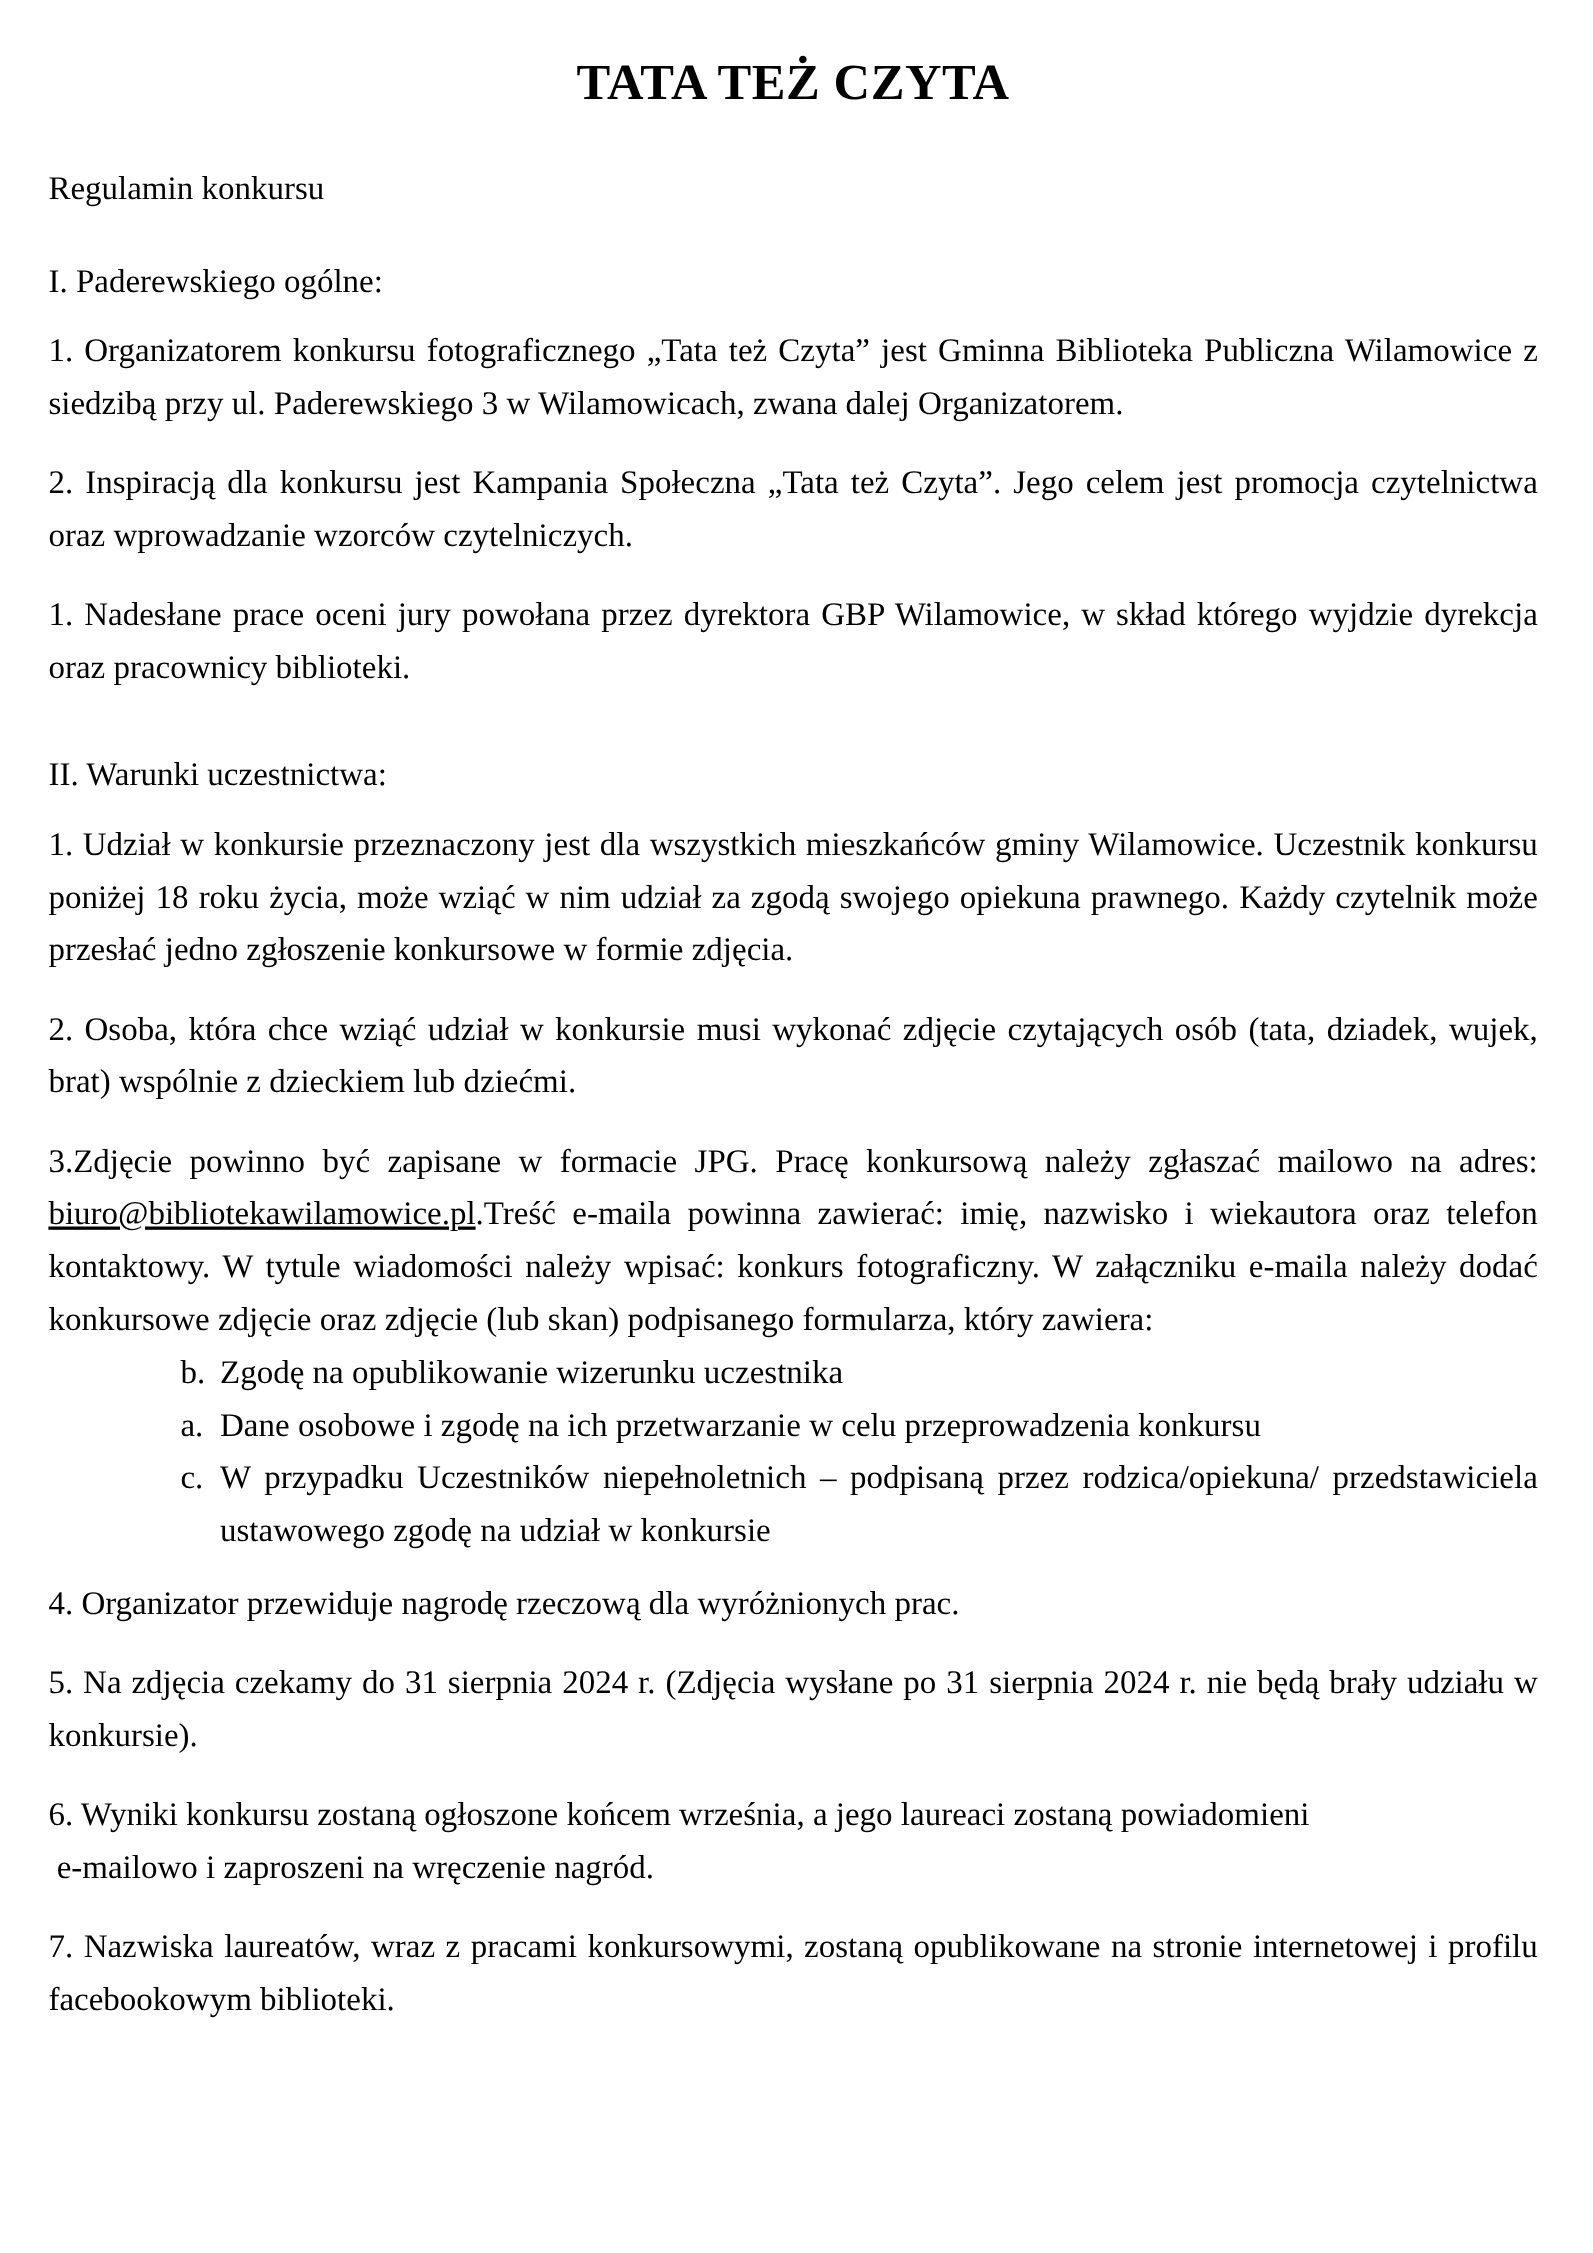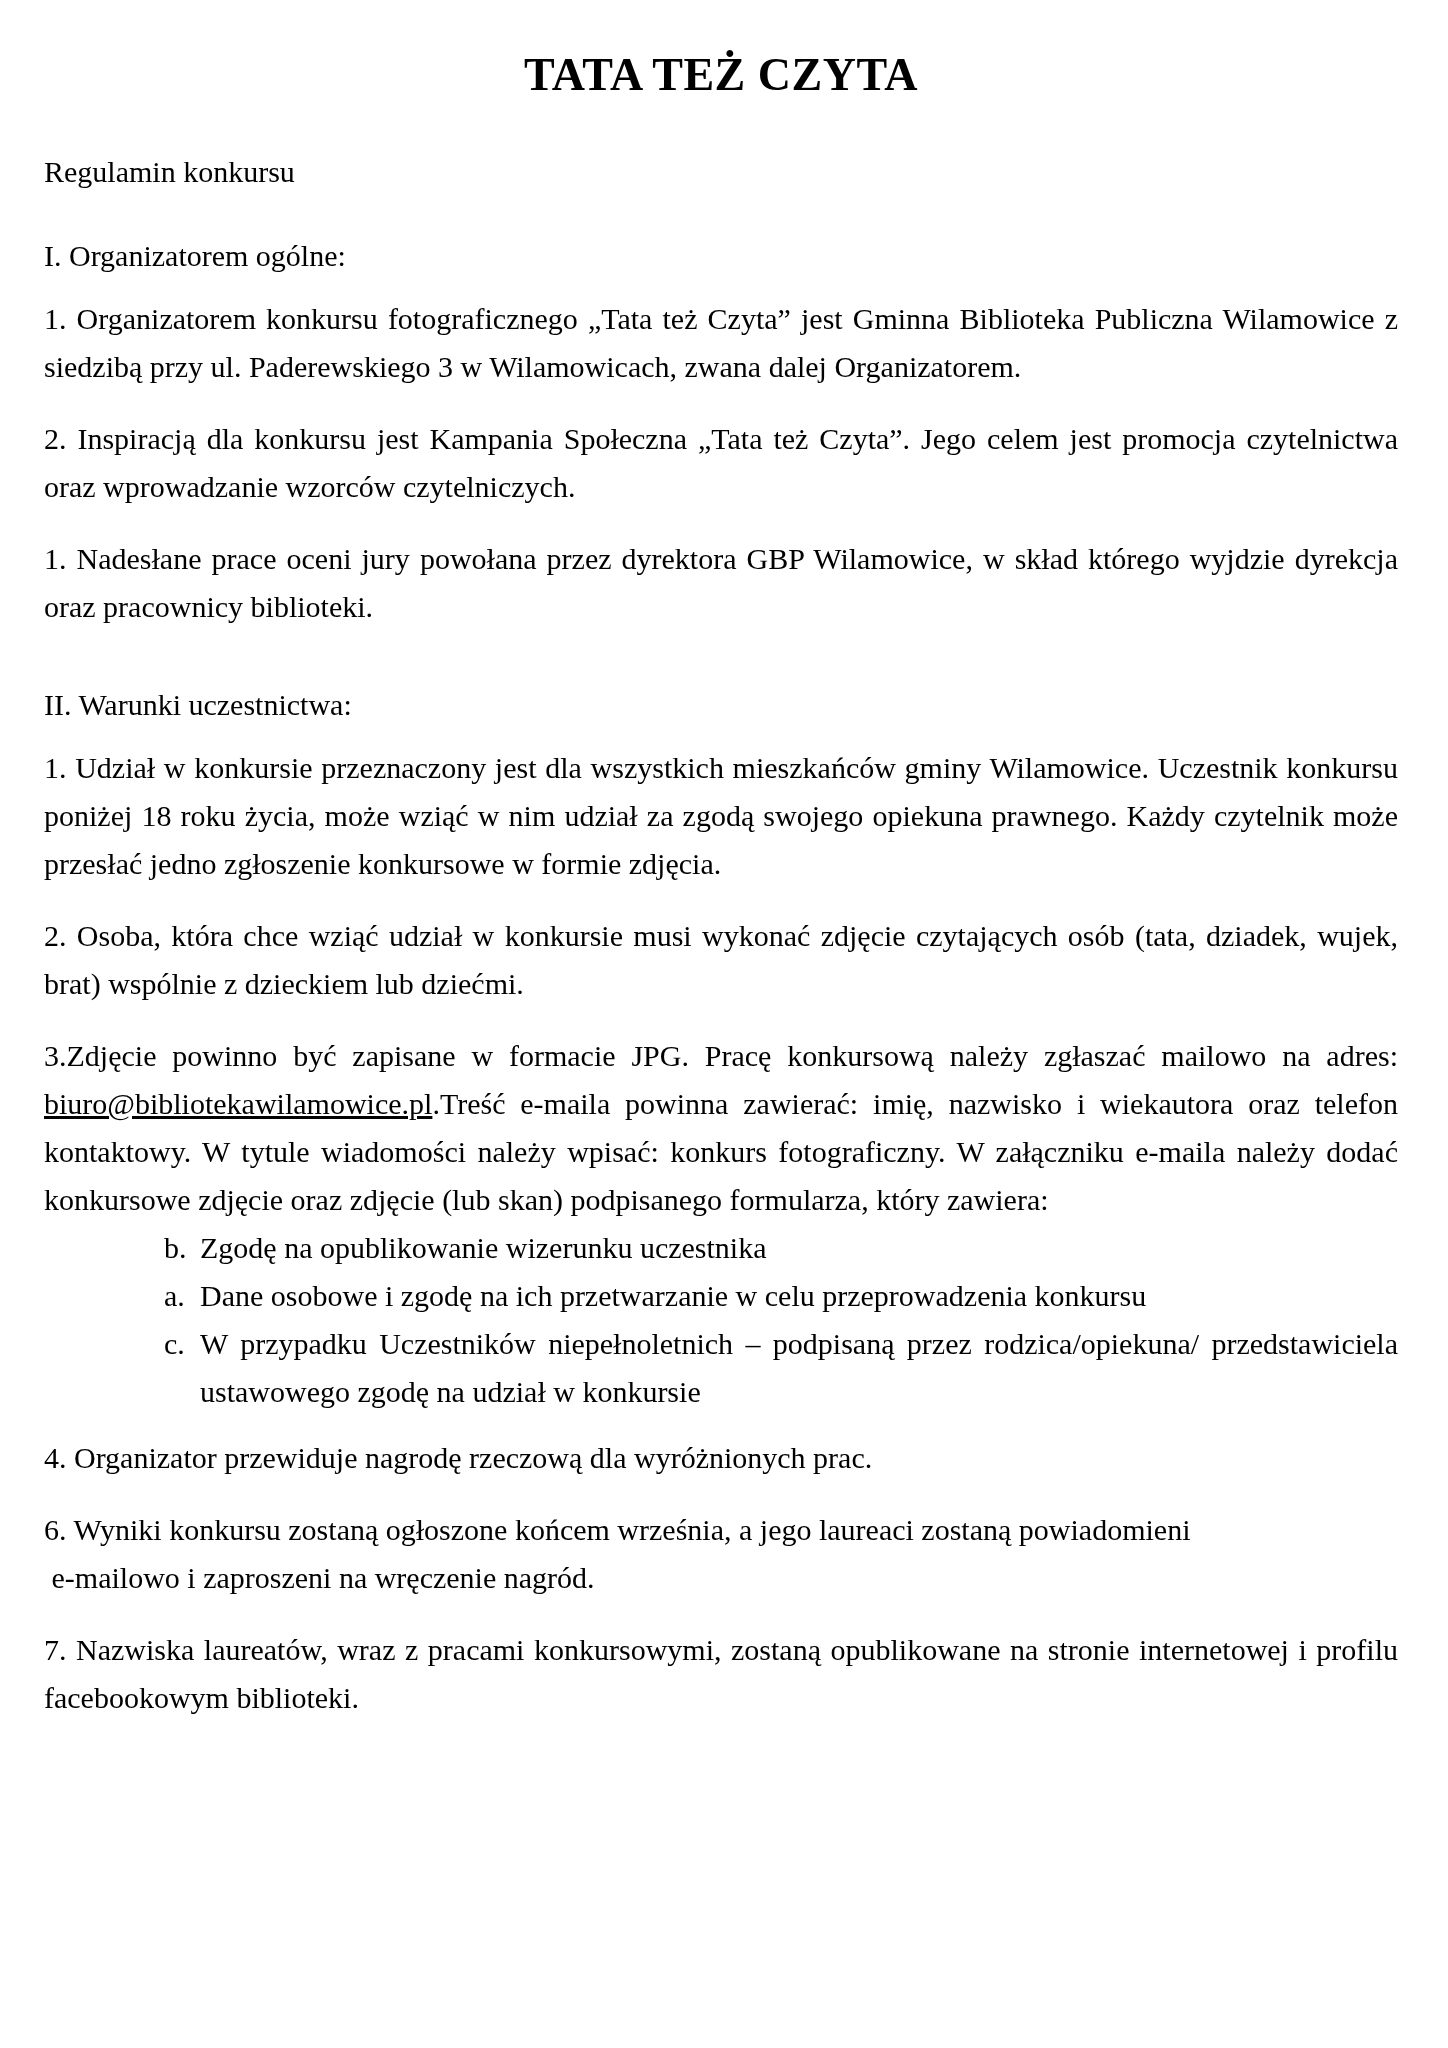--- a/index.html
+++ b/index.html
@@ -80,21 +80,21 @@
 </style>
 </head>
 <body>
 
 <div class="page">
 
   <h1 class="title">TATA TEŻ CZYTA</h1>
 
   <p class="subtitle">Regulamin konkursu</p>
 
-  <p class="heading">I. Organizatorem ogólne:</p>
+  <p class="heading">I. Paderewskiego ogólne:</p>
 
   <p class="para first-after-heading">1. Organizatorem konkursu fotograficznego „Tata też Czyta” jest Gminna Biblioteka Publiczna Wilamowice z siedzibą przy ul. Paderewskiego 3 w Wilamowicach, zwana dalej Organizatorem.</p>
 
   <p class="para">2. Inspiracją dla konkursu jest Kampania Społeczna „Tata też Czyta”. Jego celem jest promocja czytelnictwa oraz wprowadzanie wzorców czytelniczych.</p>
 
   <p class="para">1. Nadesłane prace oceni jury powołana przez dyrektora GBP Wilamowice, w skład którego wyjdzie dyrekcja oraz pracownicy biblioteki.</p>
 
   <p class="heading big-gap">II. Warunki uczestnictwa:</p>
 
   <p class="para first-after-heading">1. Udział w konkursie przeznaczony jest dla wszystkich mieszkańców gminy Wilamowice. Uczestnik konkursu poniżej 18 roku życia, może wziąć w nim udział za zgodą swojego opiekuna prawnego. Każdy czytelnik może przesłać jedno zgłoszenie konkursowe w formie zdjęcia.</p>
@@ -104,19 +104,20 @@
   <p class="para"><span>3.Zdjęcie powinno być zapisane w formacie JPG. Pracę konkursową należy zgłaszać mailowo na adres: </span><a class="email-link">biuro@bibliotekawilamowice.pl</a><span>.Treść e-maila powinna zawierać: imię, nazwisko i wiekautora oraz telefon kontaktowy. W tytule wiadomości należy wpisać: konkurs fotograficzny. W załączniku e-maila należy dodać konkursowe zdjęcie oraz zdjęcie (lub skan) podpisanego formularza, który zawiera:</span></p>
 
   <div class="list">
     <div class="li"><span class="li-marker">b.</span><span class="li-text">Zgodę na opublikowanie wizerunku uczestnika</span></div>
     <div class="li"><span class="li-marker">a.</span><span class="li-text">Dane osobowe i zgodę na ich przetwarzanie w celu przeprowadzenia konkursu</span></div>
     <div class="li"><span class="li-marker">c.</span><span class="li-text">W przypadku Uczestników niepełnoletnich – podpisaną przez rodzica/opiekuna/ przedstawiciela ustawowego zgodę na udział w konkursie</span></div>
   </div>
 
   <p class="para no-justify small-gap">4. Organizator przewiduje nagrodę rzeczową dla wyróżnionych prac.</p>
 
+  <p class="para">5. Na zdjęcia czekamy do 31 sierpnia 2024 r. (Zdjęcia wysłane po 31 sierpnia 2024 r. nie będą brały udziału w konkursie).</p>
 
   <p class="para prewrap">6. Wyniki konkursu zostaną ogłoszone końcem września, a jego laureaci zostaną powiadomieni
  e-mailowo i zaproszeni na wręczenie nagród.</p>
 
   <p class="para">7. Nazwiska laureatów, wraz z pracami konkursowymi, zostaną opublikowane na stronie internetowej i profilu facebookowym biblioteki.</p>
 
 </div>
 
 </body></html>

